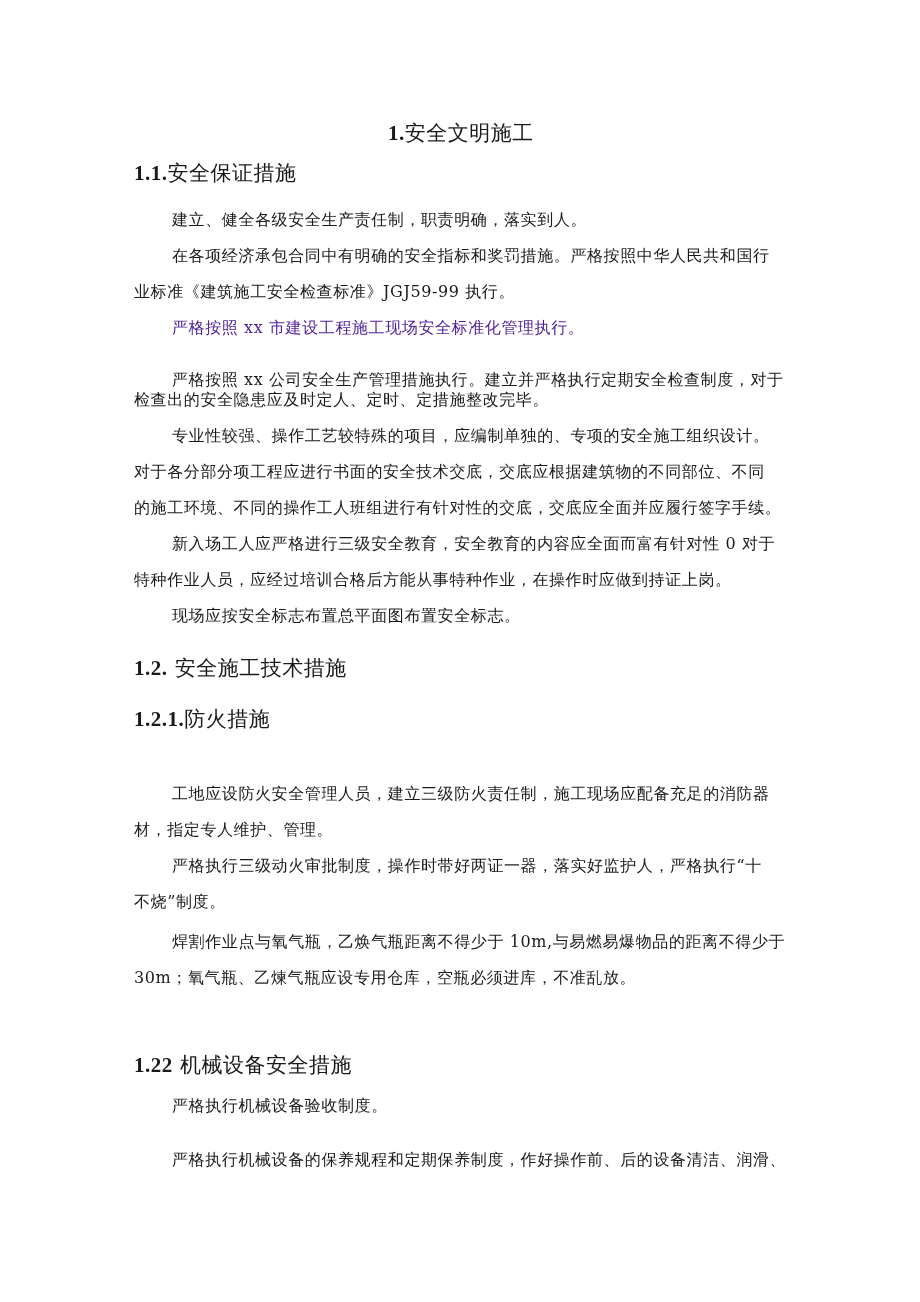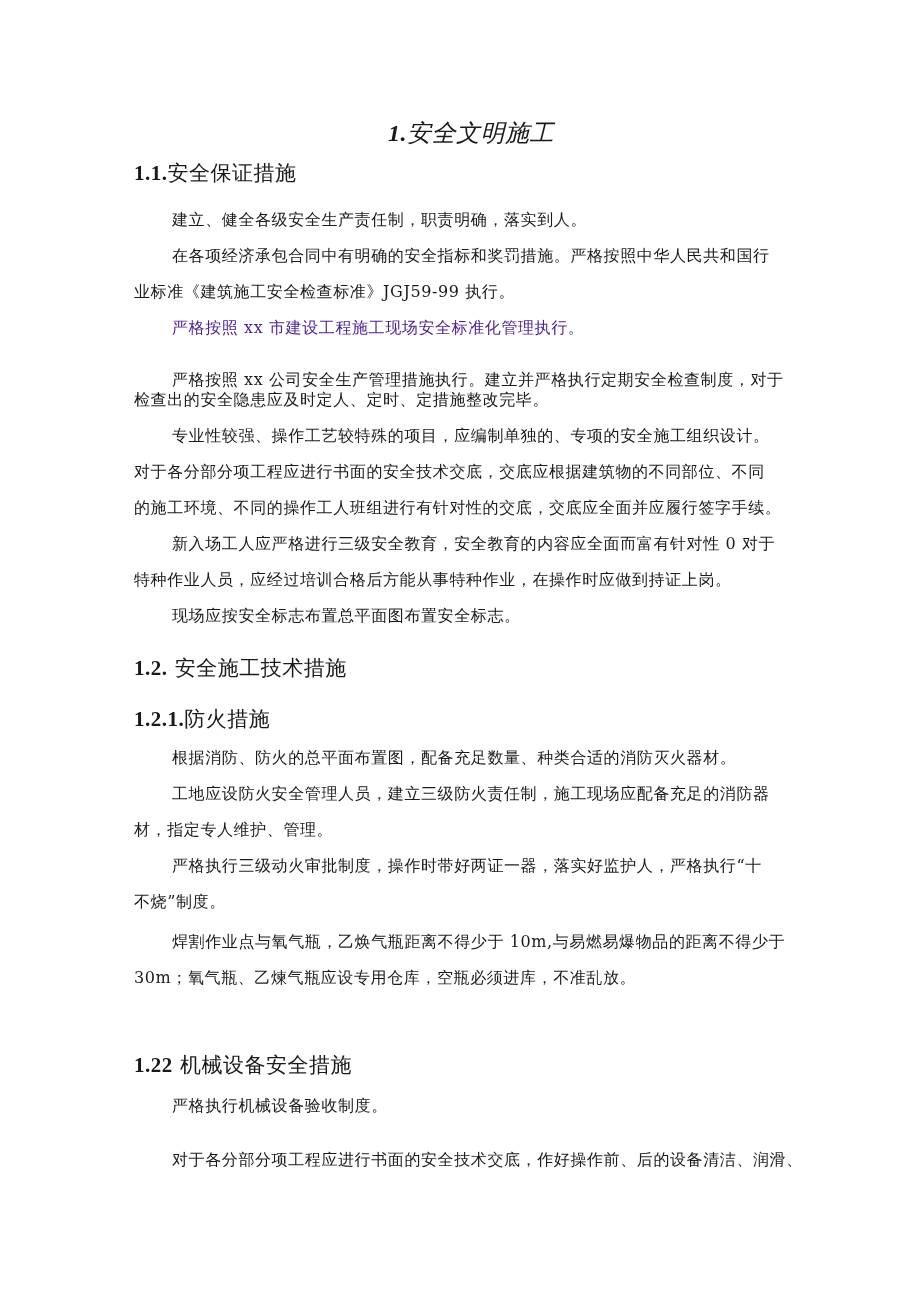--- a/index.html
+++ b/index.html
@@ -23,25 +23,24 @@
     }
     .line {
       position: absolute;
       white-space: nowrap;
       font-size: 16px;
       line-height: 20px;
       letter-spacing: 0.6px;
     }
     .h1 {
       position: absolute;
-      font-size: 24px;
+      font-size: 21px;
       line-height: 26px;
       white-space: nowrap;
       letter-spacing: 0.5px;
-      font-style: italic;
     }
     .h2 {
       position: absolute;
       font-size: 21px;
       line-height: 26px;
       white-space: nowrap;
       letter-spacing: 0.5px;
     }
     .num {
       font-family: "Liberation Serif", serif;
@@ -76,28 +75,27 @@
   <div class="line" style="left:172px; top:606px;">现场应按安全标志布置总平面图布置安全标志。</div>
 
   <div class="h2" style="left:134px; top:655px;">
     <span class="num">1.2.</span><span> 安全施工技术措施</span>
   </div>
 
   <div class="h2" style="left:134px; top:706px;">
     <span class="num">1.2.1.</span><span>防火措施</span>
   </div>
 
-  <div class="line" style="left:172px; top:748px;">根据消防、防火的总平面布置图，配备充足数量、种类合适的消防灭火器材。</div>
   <div class="line" style="left:172px; top:784px;">工地应设防火安全管理人员，建立三级防火责任制，施工现场应配备充足的消防器</div>
   <div class="line" style="left:134px; top:820px;">材，指定专人维护、管理。</div>
   <div class="line" style="left:172px; top:856px;">严格执行三级动火审批制度，操作时带好两证一器，落实好监护人，严格执行“十</div>
   <div class="line" style="left:134px; top:892px;">不烧”制度。</div>
   <div class="line" style="left:172px; top:932px;">焊割作业点与氧气瓶，乙焕气瓶距离不得少于 10m,与易燃易爆物品的距离不得少于</div>
   <div class="line" style="left:134px; top:968px;">30m；氧气瓶、乙煉气瓶应设专用仓库，空瓶必须进库，不准乱放。</div>
 
   <div class="h2" style="left:134px; top:1052px;">
     <span class="num">1.22</span><span> 机械设备安全措施</span>
   </div>
 
   <div class="line" style="left:172px; top:1096px;">严格执行机械设备验收制度。</div>
-  <div class="line" style="left:172px; top:1150px;">对于各分部分项工程应进行书面的安全技术交底，作好操作前、后的设备清洁、润滑、</div>
+  <div class="line" style="left:172px; top:1150px;">严格执行机械设备的保养规程和定期保养制度，作好操作前、后的设备清洁、润滑、</div>
 
 </div>
 
 </body></html>

